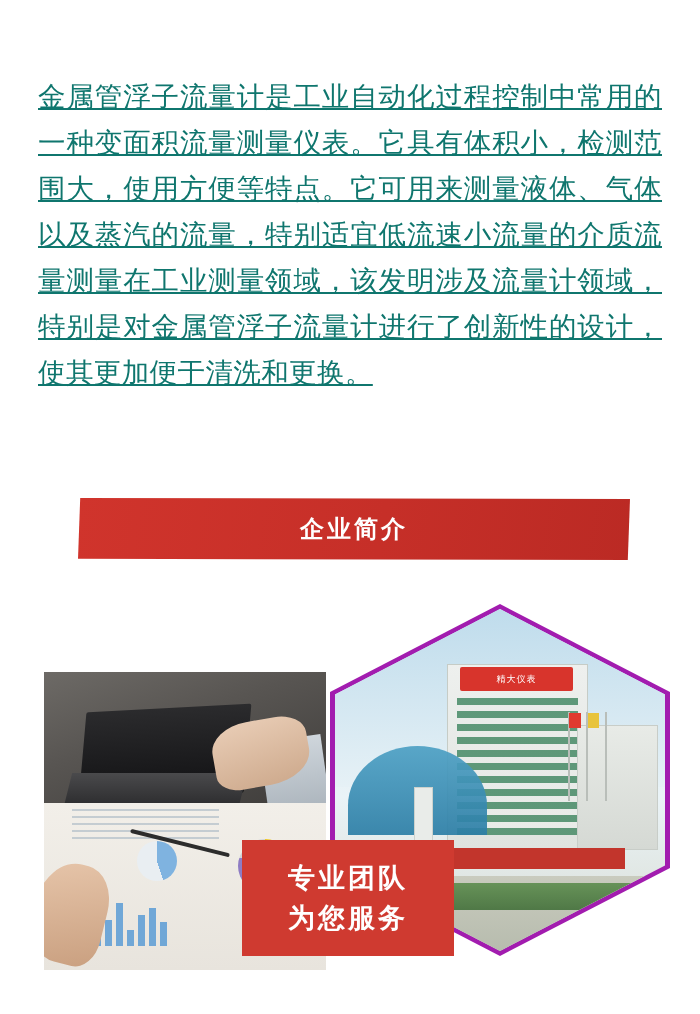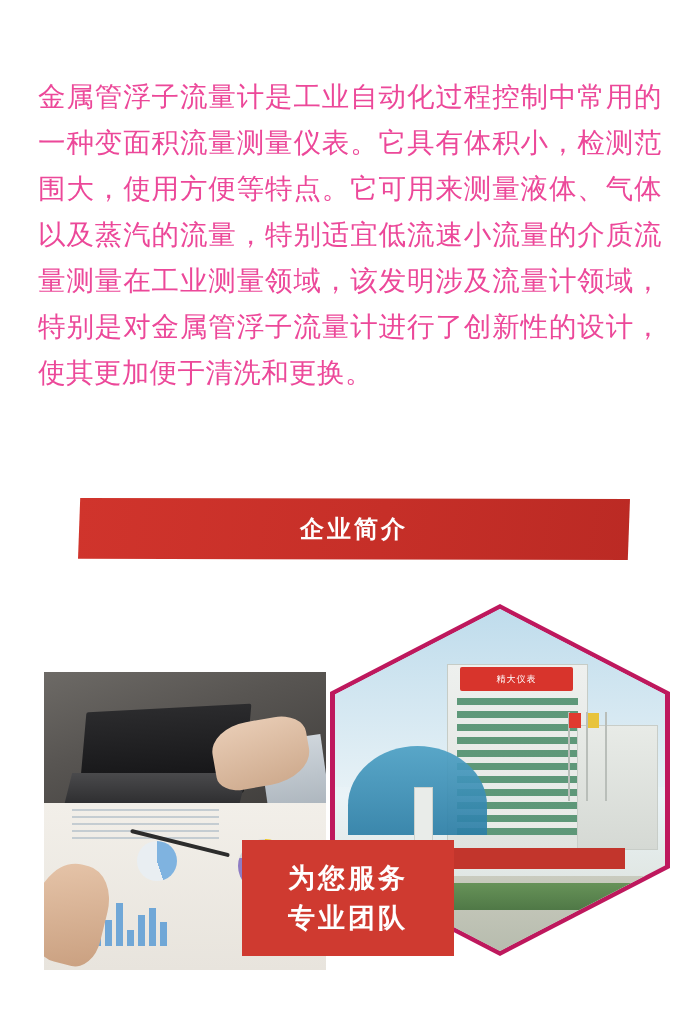--- a/index.html
+++ b/index.html
@@ -22,27 +22,28 @@
     box-sizing: border-box;
     background: #ffffff;
   }
 
   
   .intro {
     position: absolute;
     left: 38px;
     top: 46px;
     width: 624px;
-    color: #ec4899;
+    color: #0f766e;
     font-size: 27.5px;
     line-height: 46px;
     letter-spacing: 0.4px;
     text-align: justify;
     text-justify: inter-ideograph;
     font-family: "Liberation Sans", sans-serif;
+    text-decoration: underline;
   }
 
   
   .banner-wrap {
     position: absolute;
     left: 78px;
     top: 498px;
     width: 552px;
     height: 62px;
   }
@@ -199,21 +200,21 @@
   }
 
   
   .photo-hex {
     position: absolute;
     left: 330px;
     top: 4px;
     width: 340px;
     height: 352px;
     clip-path: polygon(50% 0%, 100% 25%, 100% 75%, 50% 100%, 0% 75%, 0% 25%);
-    background: #be185d;
+    background: #a21caf;
     padding: 5px;
     box-sizing: border-box;
   }
   .photo-hex-inner {
     position: relative;
     width: 100%;
     height: 100%;
     clip-path: polygon(50% 0%, 100% 25%, 100% 75%, 50% 100%, 0% 75%, 0% 25%);
     overflow: hidden;
     background: linear-gradient(180deg, #cfe6f2 0%, #eaf3f7 55%, #d8dcd2 100%);
@@ -418,18 +419,18 @@
           <div class="hx-flag-red"></div>
           <div class="hx-flag-yellow"></div>
         </div>
         <div class="hx-red-band"></div>
         <div class="hx-ground"></div>
         <div class="hx-hedge"></div>
       </div>
     </div>
 
     <div class="caption-card">
+      <div class="caption-line">专业团队</div>
       <div class="caption-line">为您服务</div>
-      <div class="caption-line">专业团队</div>
     </div>
 
   </div>
 </div>
 
 </body></html>

